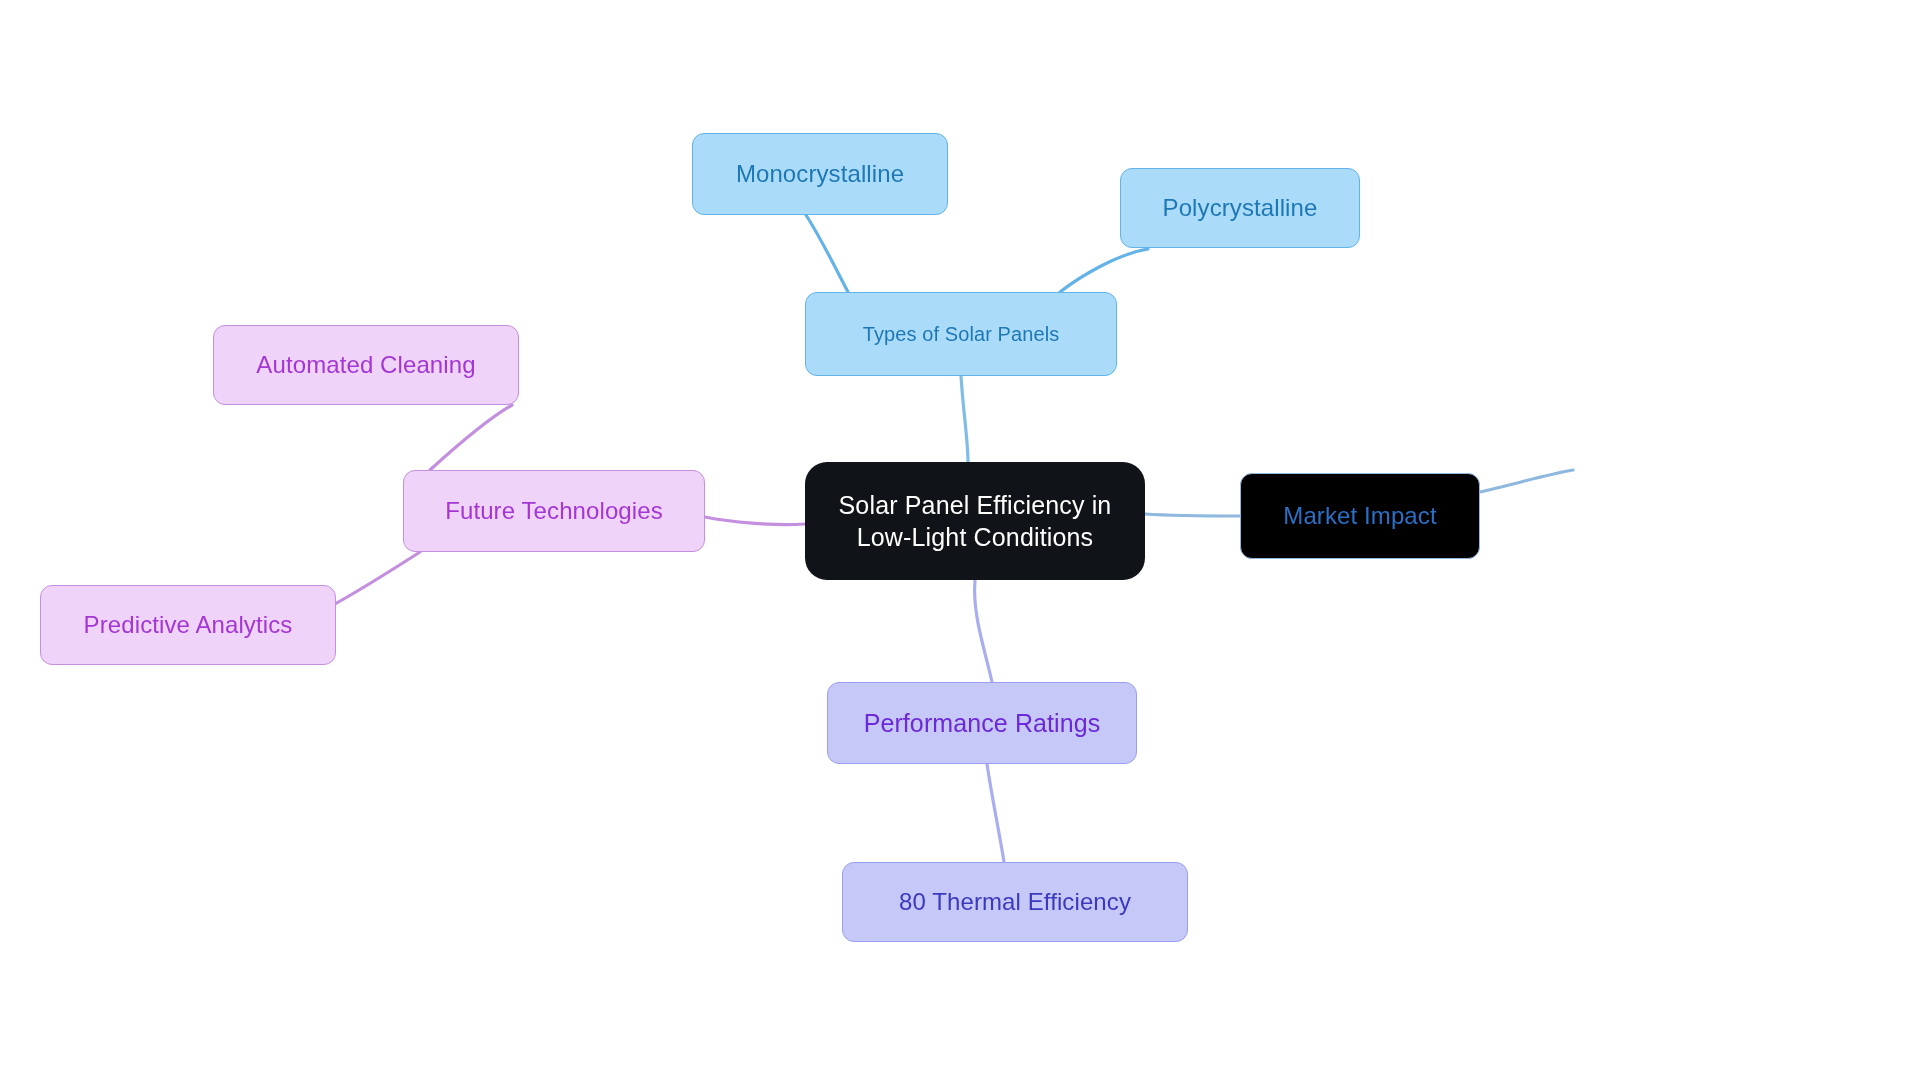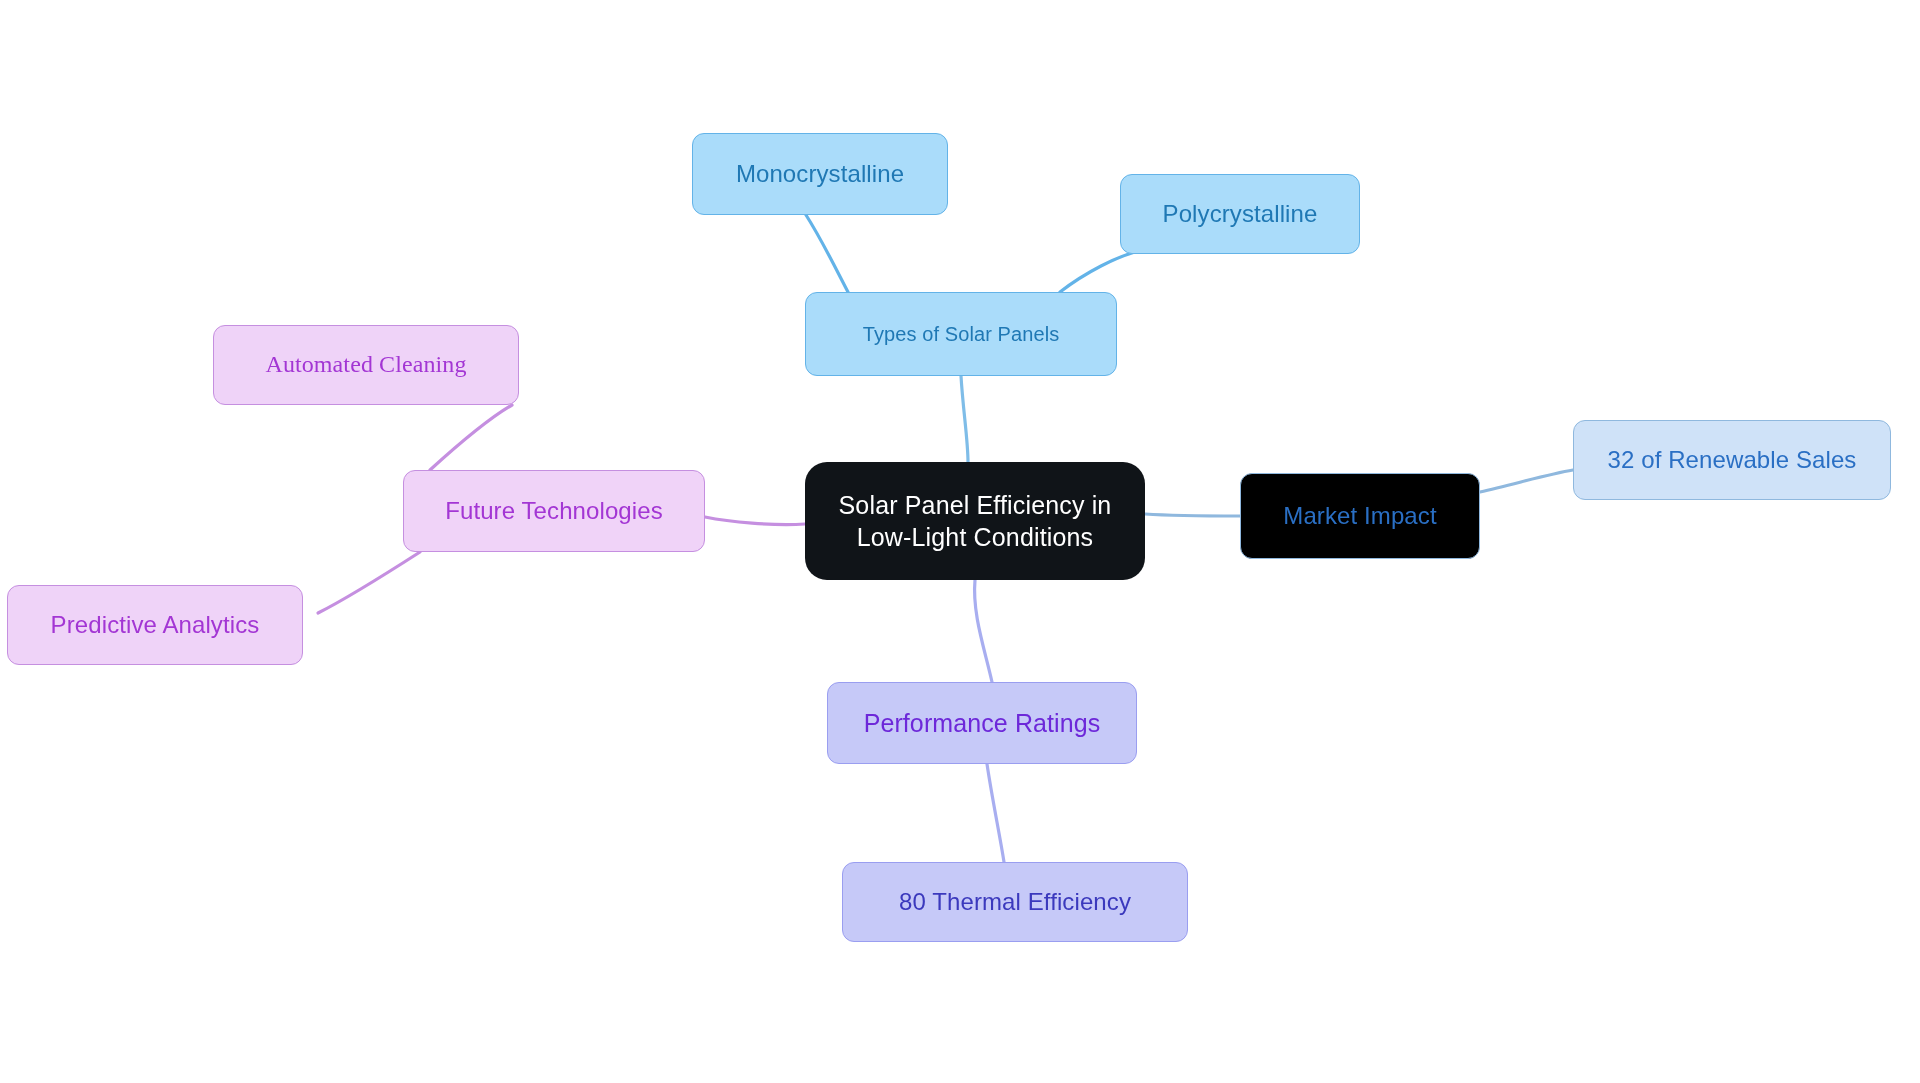--- a/index.html
+++ b/index.html
@@ -63,25 +63,24 @@
       <path d="M 805,524 C 772,526 730,522 705,517" stroke="#c58fe0" stroke-width="3.2" fill="none" stroke-linecap="round"></path>
       <path d="M 430,470 C 452,450 486,420 512,405" stroke="#c58fe0" stroke-width="3.2" fill="none" stroke-linecap="round"></path>
       <path d="M 420,552 C 392,570 348,598 318,613" stroke="#c58fe0" stroke-width="3.2" fill="none" stroke-linecap="round"></path>
     </svg>
 
   <div class="node root" style="left: 805px; top: 462px; width: 340px; height: 118px; background: rgb(16, 20, 24); color: rgb(255, 255, 255); border-color: rgb(16, 20, 24); font-size: 25px;">Solar Panel Efficiency in
 Low-Light Conditions</div>
 
   <div class="node" style="left: 805px; top: 292px; width: 312px; height: 84px; background: rgb(170, 220, 250); color: rgb(31, 120, 180); border-color: rgb(99, 179, 232); font-size: 20px;">Types of Solar Panels</div>
   <div class="node" style="left: 692px; top: 133px; width: 256px; height: 82px; background: rgb(170, 220, 250); color: rgb(31, 120, 180); border-color: rgb(99, 179, 232); font-size: 24px;">Monocrystalline</div>
-  <div class="node" style="left: 1120px; top: 174px; width: 240px; height: 80px; background: rgb(170, 220, 250); color: rgb(31, 120, 180); border-color: rgb(99, 179, 232); font-size: 24px;">Polycrystalline</div>
+  <div class="node" style="left: 1120px; top: 168px; width: 240px; height: 80px; background: rgb(170, 220, 250); color: rgb(31, 120, 180); border-color: rgb(99, 179, 232); font-size: 24px;">Polycrystalline</div>
 
   <div class="node" style="left: 1240px; top: 473px; width: 240px; height: 86px; background: #000000; color: rgb(42, 111, 196); border-color: rgb(143, 184, 222); font-size: 24px;">Market Impact</div>
-  <div class="node" style="left: 1573px; top: 420px; width: 318px; height: 80px; background: rgb(207, 226, 248); color: rgb(42, 111, 196); border-color: rgb(143, 184, 222); font-size: 24px;">32 of Renewable Sales</div>
 
   <div class="node" style="left: 827px; top: 682px; width: 310px; height: 82px; background: rgb(198, 201, 248); color: #6d28d9; border-color: rgb(154, 158, 240); font-size: 25px;">Performance Ratings</div>
   <div class="node" style="left: 842px; top: 862px; width: 346px; height: 80px; background: rgb(198, 201, 248); color: rgb(59, 57, 189); border-color: rgb(154, 158, 240); font-size: 24px;">80 Thermal Efficiency</div>
 
   <div class="node" style="left: 403px; top: 470px; width: 302px; height: 82px; background: rgb(240, 211, 248); color: rgb(163, 54, 212); border-color: rgb(197, 143, 224); font-size: 24px;">Future Technologies</div>
-  <div class="node" style="left: 213px; top: 325px; width: 306px; height: 80px; background: rgb(239, 211, 248); color: rgb(163, 54, 212); border-color: rgb(197, 143, 224); font-size: 24px; font-family: Liberation Serif, serif;">Automated Cleaning</div>
-  <div class="node" style="left: 7px; top: 585px; width: 296px; height: 80px; background: rgb(239, 211, 248); color: rgb(163, 54, 212); border-color: rgb(197, 143, 224); font-size: 24px;">Predictive Analytics</div>
+  <div class="node" style="left: 213px; top: 325px; width: 306px; height: 80px; background: rgb(239, 211, 248); color: rgb(163, 54, 212); border-color: rgb(197, 143, 224); font-size: 24px;">Automated Cleaning</div>
+  <div class="node" style="left: 40px; top: 585px; width: 296px; height: 80px; background: rgb(239, 211, 248); color: rgb(163, 54, 212); border-color: rgb(197, 143, 224); font-size: 24px;">Predictive Analytics</div>
 
 </div>
 
 </body></html>

